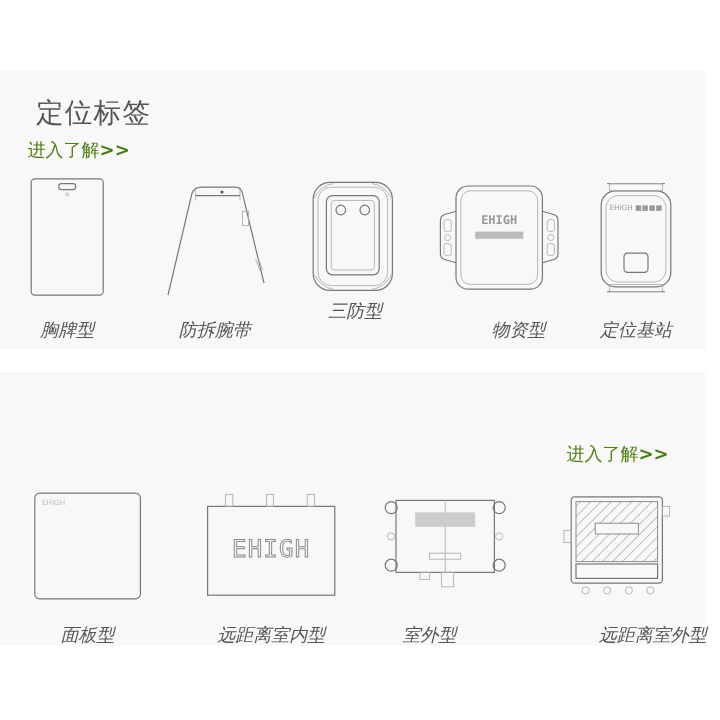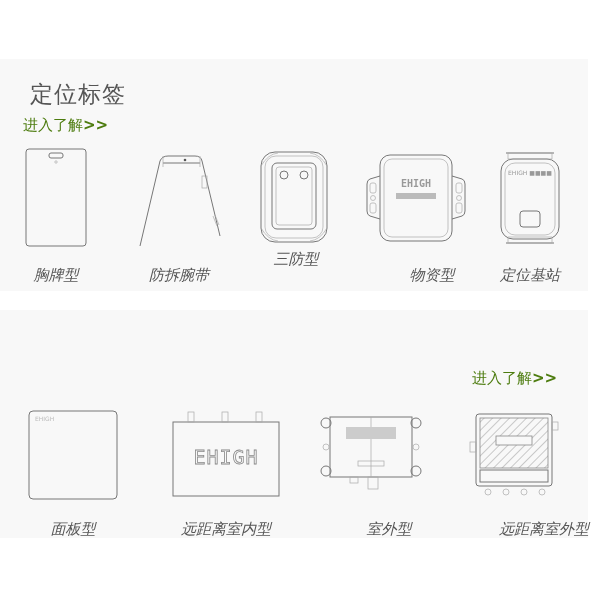--- a/index.html
+++ b/index.html
@@ -120,21 +120,21 @@
       <circle class="ln" cx="8" cy="58" r="5"></circle>
         <circle class="ln" cx="98" cy="58" r="5"></circle>
       <circle class="lnl" cx="8" cy="34" r="3"></circle>
         <circle class="lnl" cx="98" cy="34" r="3"></circle>
       <rect x="28" y="14" width="50" height="12" fill="#ccc"></rect>
       <rect class="lnl" x="40" y="48" width="26" height="5"></rect>
       <rect class="lnl" x="50" y="64" width="10" height="12"></rect>
       <rect class="lnl" x="32" y="64" width="8" height="6"></rect>
     </svg>
   </div>
-  <div class="label" style="left:389px;top:210px;">室外型</div>
+  <div class="label" style="left:358px;top:210px;">室外型</div>
 
   <div class="item" style="left:468px;top:98px;">
     <svg width="92" height="92">
       <defs>
         <pattern id="hatch" width="6" height="6" patternUnits="userSpaceOnUse" patternTransform="rotate(45)">
           <line x1="0" y1="0" x2="0" y2="6" stroke="#999" stroke-width="1"></line>
         </pattern>
       </defs>
       <rect class="ln" x="8" y="6" width="76" height="72" rx="3"></rect>
       <rect x="12" y="10" width="68" height="50" fill="url(#hatch)" stroke="#888" stroke-width="0.8"></rect>

